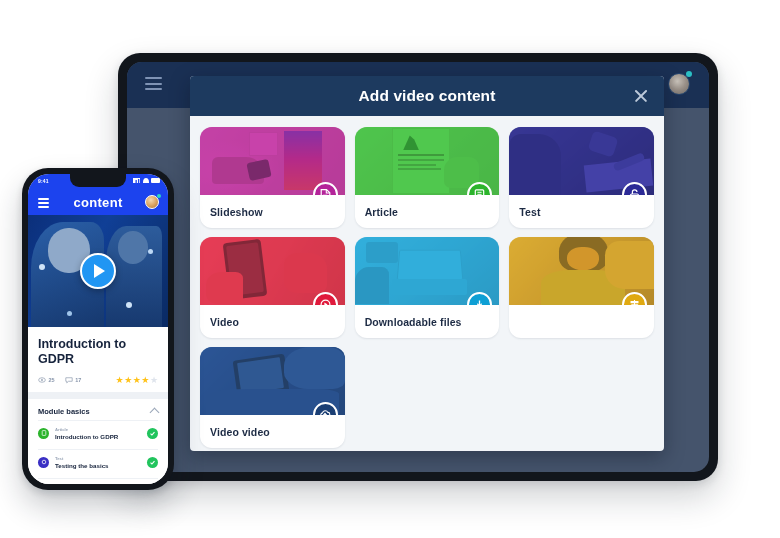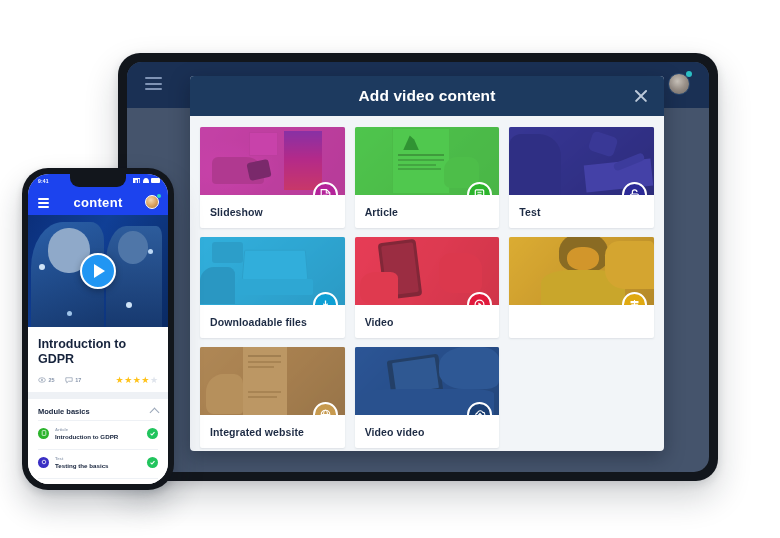--- a/index.html
+++ b/index.html
@@ -83,21 +83,21 @@
   .grid {
     display: grid;
     grid-template-columns: repeat(3, 1fr);
     grid-auto-rows: 101px;
     gap: 9px 10px;
   }
 
   
   .card {
     background: #ffffff;
-    border-radius: 2px;
+    border-radius: 12px;
     overflow: hidden;
     position: relative;
     box-shadow: 0 1px 2px rgba(30,45,70,0.10);
     cursor: pointer;
   }
   .card-thumb {
     position: relative; height: 68px; width: 100%;
     overflow: hidden;
   }
   .thumb-art { position: absolute; inset: 0; }
@@ -289,20 +289,40 @@
                       <rect x="1.6" y="5" width="7.8" height="6" rx="1.1" fill="none" stroke="#fff" stroke-width="1.2"></rect>
                       <path d="M3.4 5V3.3a2.3 2.3 0 0 1 4.6-.3" fill="none" stroke="#fff" stroke-width="1.2"></path>
                     </svg>
                 </div>
               </div>
               <div class="card-label">Test</div>
             </div>
 
             <div class="card">
               <div class="card-thumb">
+                <div class="thumb-art" style="background:linear-gradient(120deg,#efe3d8 0%,#ddc9bb 50%,#c4a794 100%);">
+                  <div style="position:absolute;left:18%;top:6%;width:26%;height:84%;background:#2e3138;border-radius:4px;transform:rotate(-7deg);"></div>
+                  <div style="position:absolute;left:20%;top:10%;width:22%;height:74%;background:#5e646f;border-radius:2px;transform:rotate(-7deg);"></div>
+                  <div style="position:absolute;left:4%;top:52%;width:26%;height:46%;background:#e2c9b4;border-radius:40% 20% 10% 30%;"></div>
+                  <div style="position:absolute;left:58%;top:24%;width:30%;height:58%;background:#d9bda6;border-radius:30% 40% 20% 30%;"></div>
+                </div>
+                <div class="thumb-tint" style="background:#e01a3c;"></div>
+                <div class="thumb-tone" style="background:#ff4f6b;"></div>
+                <div class="badge" style="background:#e01a3c;">
+                  <svg width="11" height="11" viewBox="0 0 11 11">
+                      <circle cx="5.5" cy="5.5" r="4.4" fill="none" stroke="#fff" stroke-width="1.2"></circle>
+                      <path d="M4.4 3.5l3.2 2-3.2 2z" fill="#fff"></path>
+                    </svg>
+                </div>
+              </div>
+              <div class="card-label">Video</div>
+            </div>
+
+            <div class="card">
+              <div class="card-thumb">
                 <div class="thumb-art" style="background:linear-gradient(140deg,#e9eef2 0%,#cdd7de 48%,#a9b7c2 100%);">
                   <div style="position:absolute;left:30%;top:18%;width:44%;height:46%;background:#e7ecef;border:1px solid #b9c5cd;border-radius:2px;transform:perspective(40px) rotateX(6deg);"></div>
                   <div style="position:absolute;left:26%;top:62%;width:52%;height:24%;background:#cfd8de;border-radius:2px;"></div>
                   <div style="position:absolute;left:8%;top:8%;width:22%;height:30%;background:#b6c2cb;border-radius:3px;"></div>
                   <div style="position:absolute;left:0;top:44%;width:24%;height:54%;background:#9fb0bc;border-radius:40% 20% 0 0;"></div>
                 </div>
                 <div class="thumb-tint" style="background:#0e9fd4;"></div>
                 <div class="thumb-tone" style="background:#3ec6f0;"></div>
                 <div class="badge" style="background:#0e9fd4;">
                   <svg width="11" height="11" viewBox="0 0 11 11">
@@ -310,81 +330,38 @@
                       <path d="M3.3 4.7l2.2 2.2 2.2-2.2" fill="none" stroke="#fff" stroke-width="1.3"></path>
                       <path d="M2.2 8.6h6.6" stroke="#fff" stroke-width="1.3"></path>
                     </svg>
                 </div>
               </div>
               <div class="card-label">Downloadable files</div>
             </div>
 
             <div class="card">
               <div class="card-thumb">
-                <div class="thumb-art" style="background:linear-gradient(120deg,#efe3d8 0%,#ddc9bb 50%,#c4a794 100%);">
-                  <div style="position:absolute;left:18%;top:6%;width:26%;height:84%;background:#2e3138;border-radius:4px;transform:rotate(-7deg);"></div>
-                  <div style="position:absolute;left:20%;top:10%;width:22%;height:74%;background:#5e646f;border-radius:2px;transform:rotate(-7deg);"></div>
-                  <div style="position:absolute;left:4%;top:52%;width:26%;height:46%;background:#e2c9b4;border-radius:40% 20% 10% 30%;"></div>
-                  <div style="position:absolute;left:58%;top:24%;width:30%;height:58%;background:#d9bda6;border-radius:30% 40% 20% 30%;"></div>
-                </div>
-                <div class="thumb-tint" style="background:#e01a3c;"></div>
-                <div class="thumb-tone" style="background:#ff4f6b;"></div>
-                <div class="badge" style="background:#e01a3c;">
-                  <svg width="11" height="11" viewBox="0 0 11 11">
-                      <circle cx="5.5" cy="5.5" r="4.4" fill="none" stroke="#fff" stroke-width="1.2"></circle>
-                      <path d="M4.4 3.5l3.2 2-3.2 2z" fill="#fff"></path>
-                    </svg>
-                </div>
-              </div>
-              <div class="card-label">Video</div>
-            </div>
-
-            <div class="card">
-              <div class="card-thumb">
                 <div class="thumb-art" style="background:linear-gradient(130deg,#d9cfbd 0%,#bda98c 46%,#8f7a5e 100%);">
                   <div style="position:absolute;left:34%;top:-6%;width:34%;height:58%;background:#3c2f25;border-radius:46% 46% 36% 36%;"></div>
                   <div style="position:absolute;left:40%;top:14%;width:22%;height:34%;background:#c79a72;border-radius:46%;"></div>
                   <div style="position:absolute;left:22%;top:48%;width:58%;height:56%;background:#b7c07a;border-radius:34% 34% 0 0;"></div>
                   <div style="position:absolute;left:66%;top:6%;width:34%;height:70%;background:#cdbfa3;border-radius:30% 10% 0 40%;"></div>
                 </div>
                 <div class="thumb-tint" style="background:#e0a911;"></div>
                 <div class="thumb-tone" style="background:#ffd24a;"></div>
                 <div class="badge" style="background:#e0a911;">
                   <svg width="11" height="11" viewBox="0 0 11 11">
                       <rect x="1.5" y="2" width="8" height="2.3" rx="0.5" fill="#fff"></rect>
                       <rect x="2.2" y="5.3" width="7" height="2.3" rx="0.5" fill="#fff"></rect>
                       <path d="M5.5 1.1v8.8" stroke="#fff" stroke-width="1.1"></path>
                     </svg>
                 </div>
               </div>
             </div>
 
-            <div class="card">
-              <div class="card-thumb">
-                <div class="thumb-art" style="background:linear-gradient(135deg,#c6a472 0%,#b08a52 52%,#8e6c3c 100%);">
-                  <div style="position:absolute;left:30%;top:0;width:30%;height:100%;background:#e3d2ae;"></div>
-                  <div style="position:absolute;left:33%;top:12%;width:23%;height:2px;background:#a48c5e;"></div>
-                  <div style="position:absolute;left:33%;top:20%;width:23%;height:2px;background:#b59a68;"></div>
-                  <div style="position:absolute;left:33%;top:28%;width:18%;height:2px;background:#b59a68;"></div>
-                  <div style="position:absolute;left:33%;top:64%;width:23%;height:2px;background:#b59a68;"></div>
-                  <div style="position:absolute;left:33%;top:72%;width:20%;height:2px;background:#b59a68;"></div>
-                  <div style="position:absolute;left:4%;top:40%;width:26%;height:58%;background:#d7bb8e;border-radius:46% 24% 10% 20%;"></div>
-                </div>
-                <div class="thumb-tint" style="background:#b08a52;"></div>
-                <div class="thumb-tone" style="background:#dcbd8c;"></div>
-                <div class="badge" style="background:#c79a4f;">
-                  <svg width="11" height="11" viewBox="0 0 11 11">
-                      <circle cx="5.5" cy="5.5" r="4.3" fill="none" stroke="#fff" stroke-width="1.1"></circle>
-                      <ellipse cx="5.5" cy="5.5" rx="2" ry="4.3" fill="none" stroke="#fff" stroke-width="1"></ellipse>
-                      <path d="M1.3 5.5h8.4" stroke="#fff" stroke-width="1"></path>
-                    </svg>
-                </div>
-              </div>
-              <div class="card-label">Integrated website</div>
-            </div>
 
             <div class="card">
               <div class="card-thumb">
                 <div class="thumb-art" style="background:linear-gradient(135deg,#5e85b8 0%,#3c6396 48%,#27456e 100%);">
                   <div style="position:absolute;left:24%;top:14%;width:36%;height:56%;background:#1b2535;border-radius:3px;transform:rotate(-8deg);"></div>
                   <div style="position:absolute;left:27%;top:19%;width:30%;height:45%;background:#7b93ad;border-radius:1px;transform:rotate(-8deg);"></div>
                   <div style="position:absolute;left:58%;top:0;width:42%;height:62%;background:#6f90b8;border-radius:44% 30% 20% 40%;"></div>
                   <div style="position:absolute;left:4%;top:62%;width:92%;height:40%;background:#4e74a4;border-radius:30% 18% 0 0;"></div>
                 </div>
                 <div class="thumb-tint" style="background:#1f4f8f;"></div>

